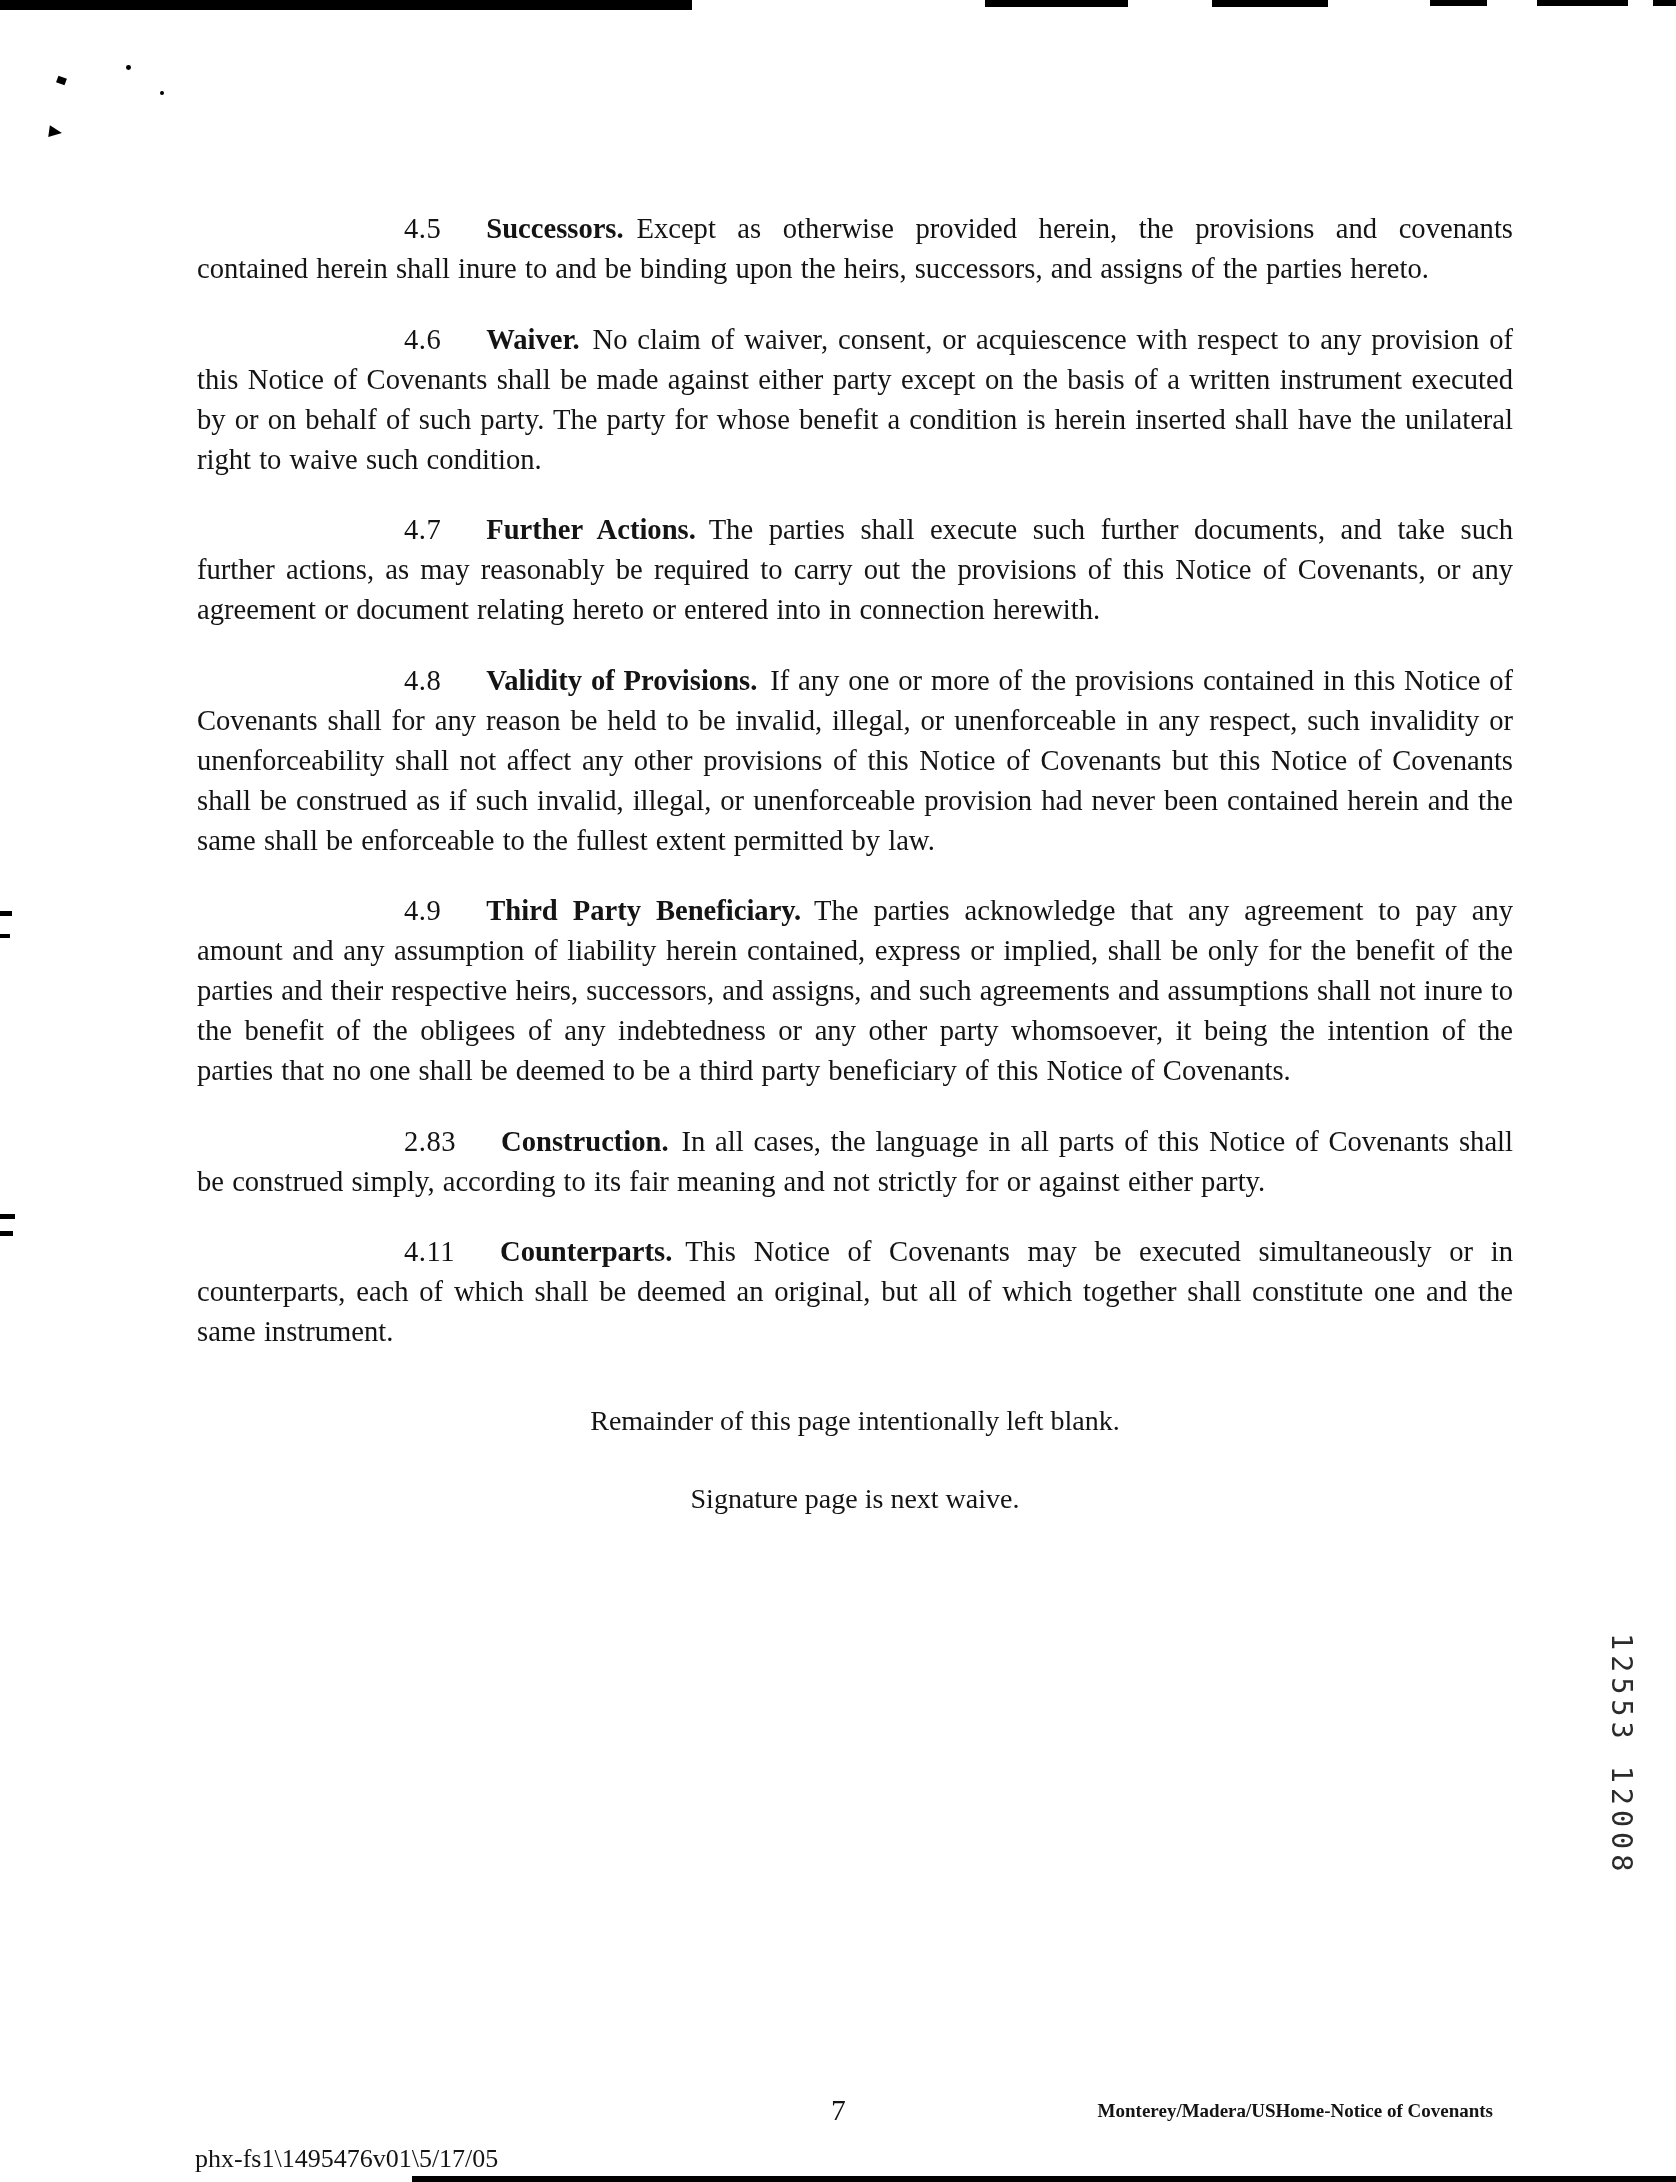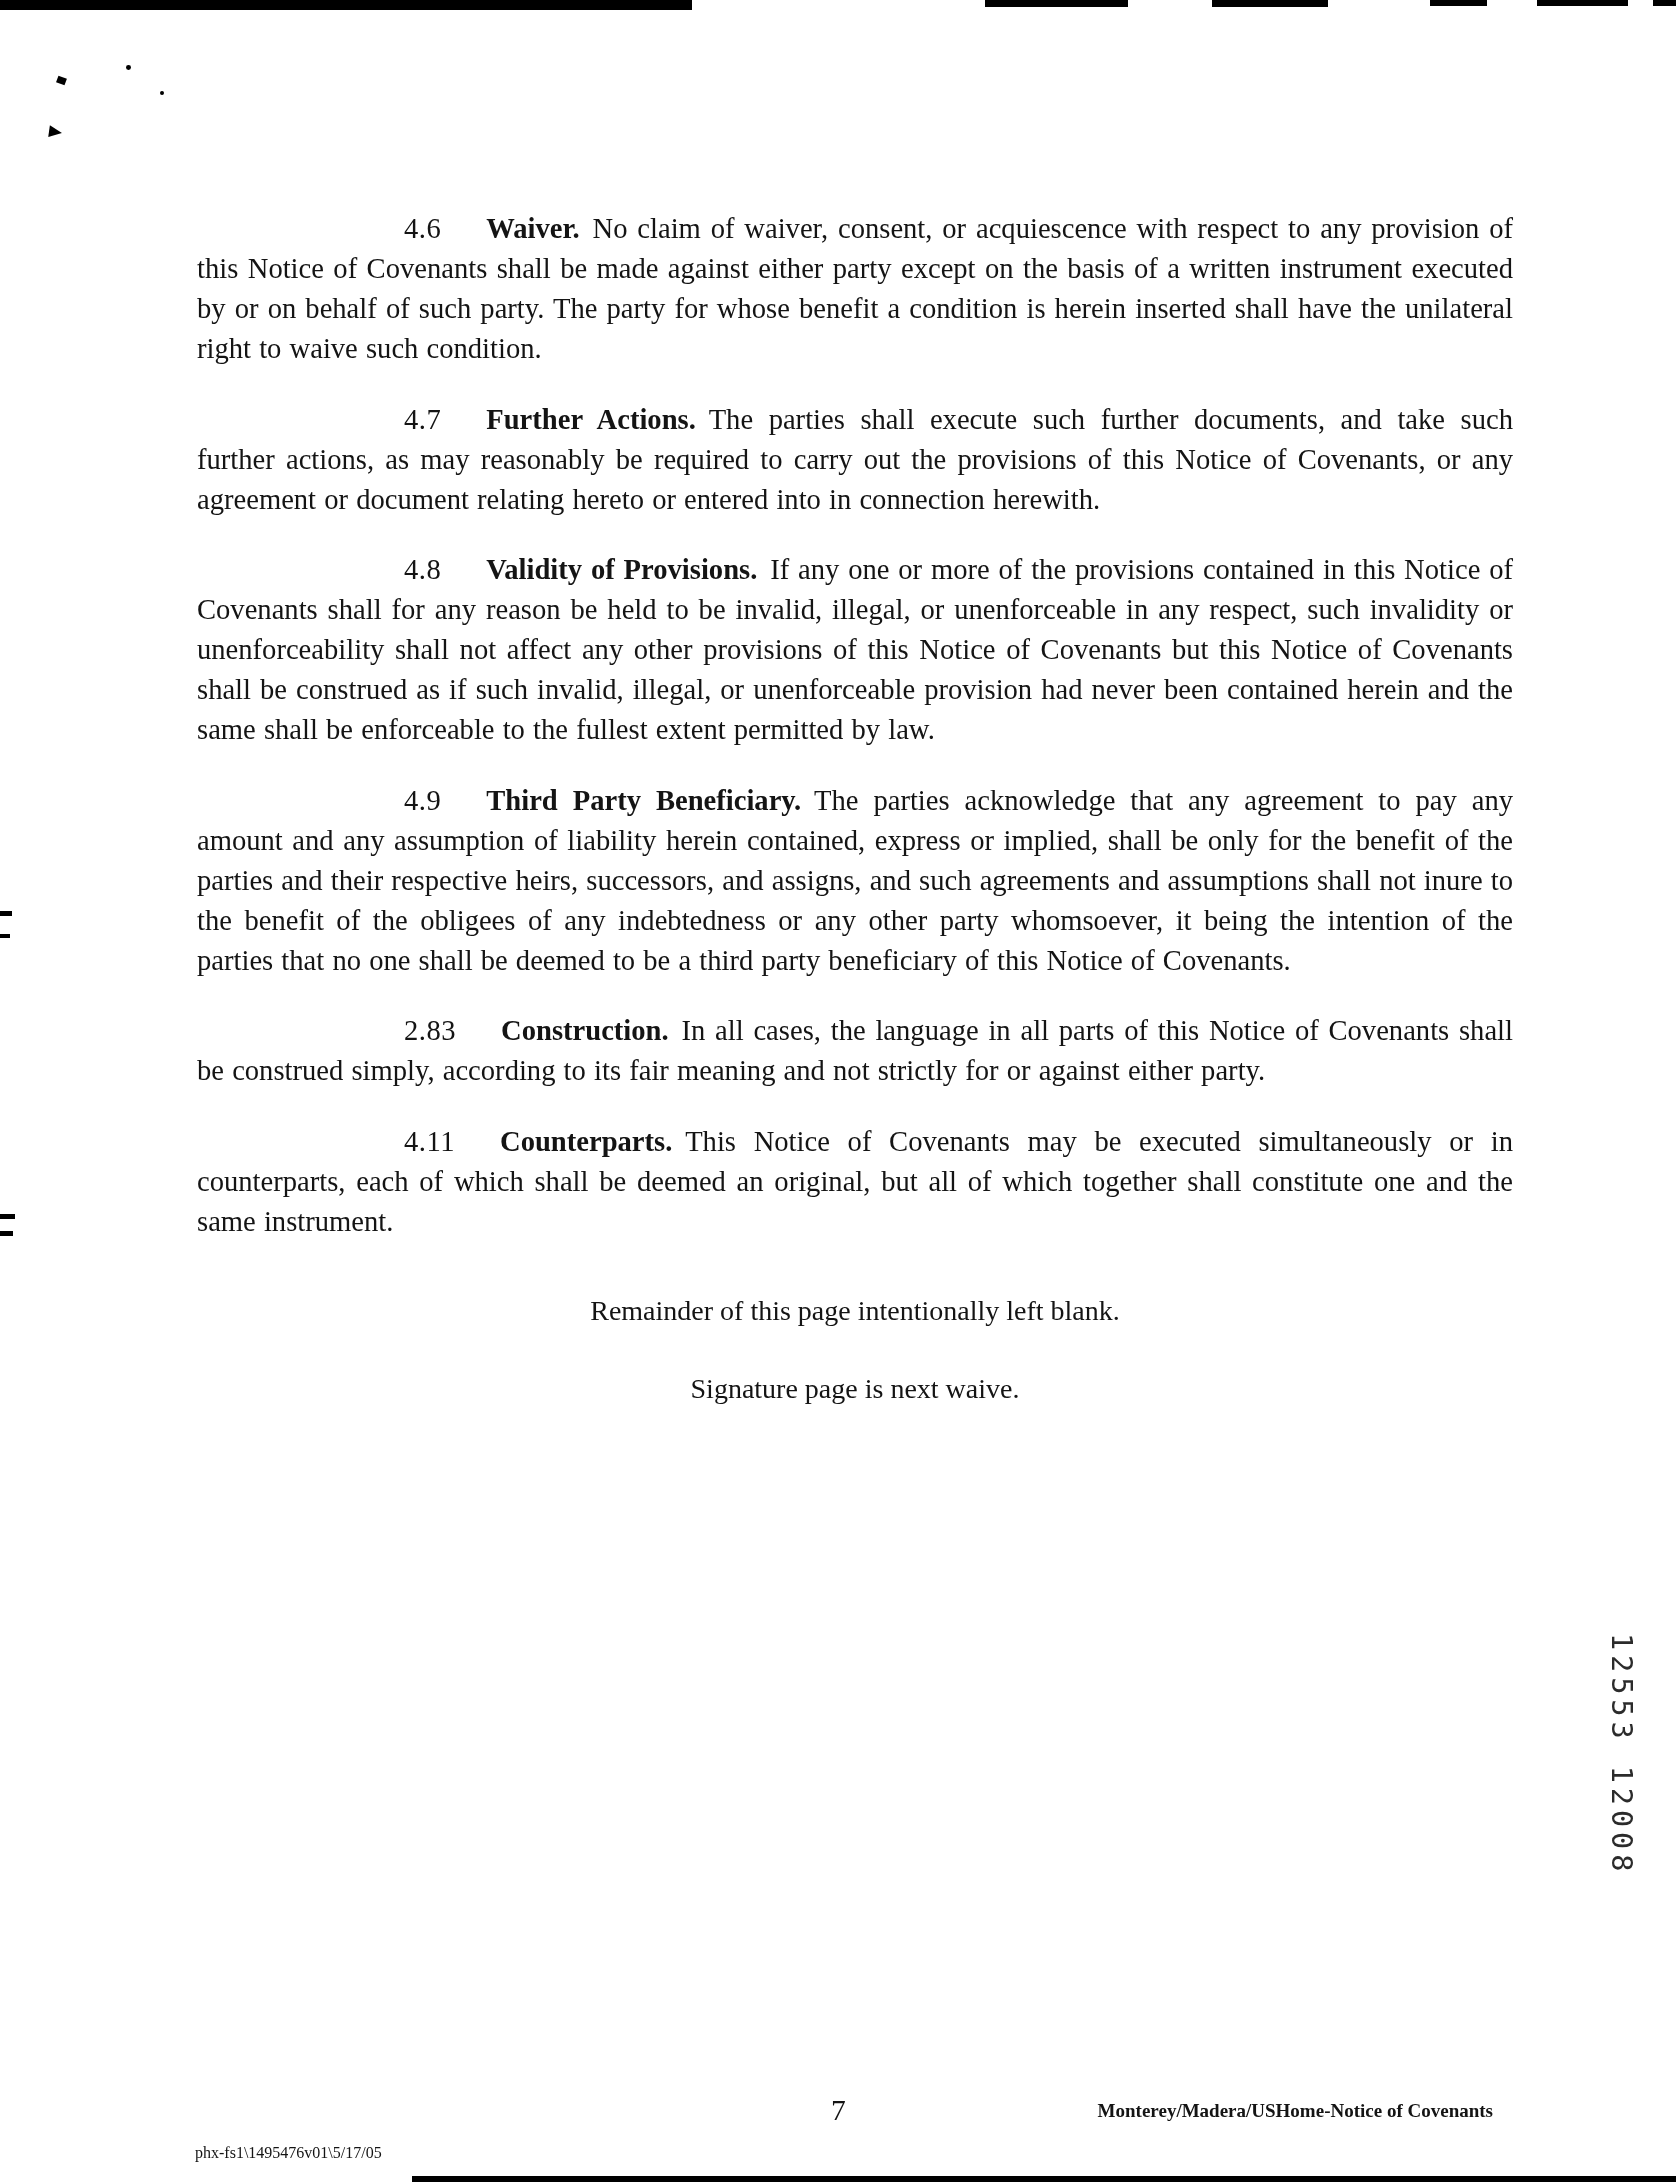--- a/index.html
+++ b/index.html
@@ -80,21 +80,21 @@
     position: absolute; top: 2094px; left: 0;
     width: 1677px; text-align: center;
     font-size: 29.6px;
   }
   .footer-doc-label {
     position: absolute; top: 2100px; right: 184px;
     font-size: 19px; font-weight: bold;
   }
   .footer-file-ref {
     position: absolute; top: 2144px; left: 195px;
-    font-size: 16px;
+    font-size: 26px;
   }
 </style>
 </head>
 <body>
 
 <div class="artifact top-bar-main"></div>
 <div class="artifact top-dash-1"></div>
 <div class="artifact top-dash-2"></div>
 <div class="artifact top-dash-3"></div>
 <div class="artifact top-dash-4"></div>
@@ -106,20 +106,23 @@
 <div class="artifact left-tick-4"></div>
 <div class="artifact speck-1"></div>
 <div class="artifact speck-2"></div>
 <div class="artifact speck-3"></div>
 <div class="artifact speck-arrow"></div>
 
 <main class="content">
   <div id="sections">
 
 
+  <p class="section">
+    <span class="sec-num">4.5</span><span class="sec-head">Successors.</span><span class="sec-body">Except as otherwise provided herein, the provisions and covenants contained herein shall inure to and be binding upon the heirs, successors, and assigns of the parties hereto.</span>
+  </p>
 
   <p class="section">
     <span class="sec-num">4.6</span><span class="sec-head">Waiver.</span><span class="sec-body">No claim of waiver, consent, or acquiescence with respect to any provision of this Notice of Covenants shall be made against either party except on the basis of a written instrument executed by or on behalf of such party.  The party for whose benefit a condition is herein inserted shall have the unilateral right to waive such condition.</span>
   </p>
 
   <p class="section">
     <span class="sec-num">4.7</span><span class="sec-head">Further Actions.</span><span class="sec-body">The parties shall execute such further documents, and take such further actions, as may reasonably be required to carry out the provisions of this Notice of Covenants, or any agreement or document relating hereto or entered into in connection herewith.</span>
   </p>
 
   <p class="section">

